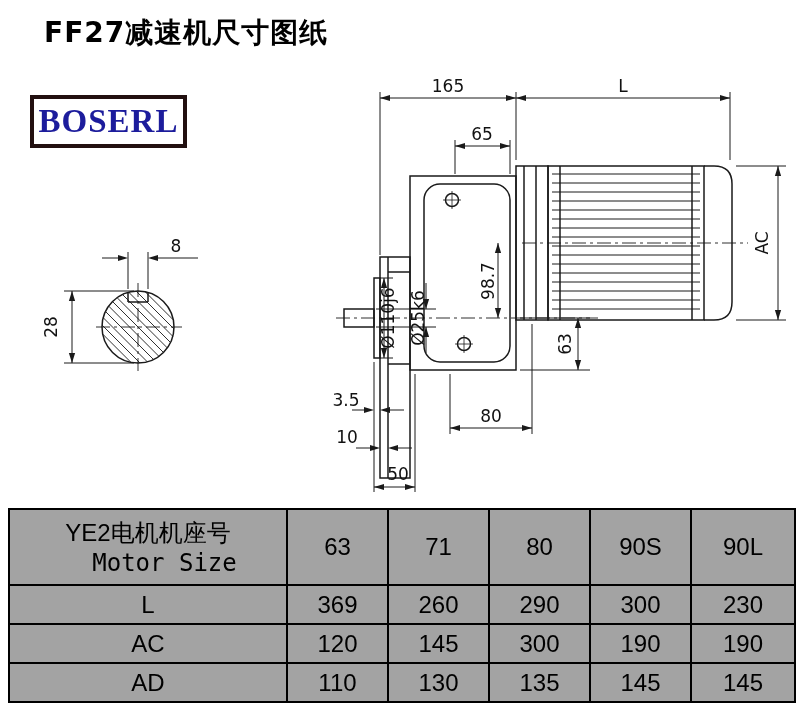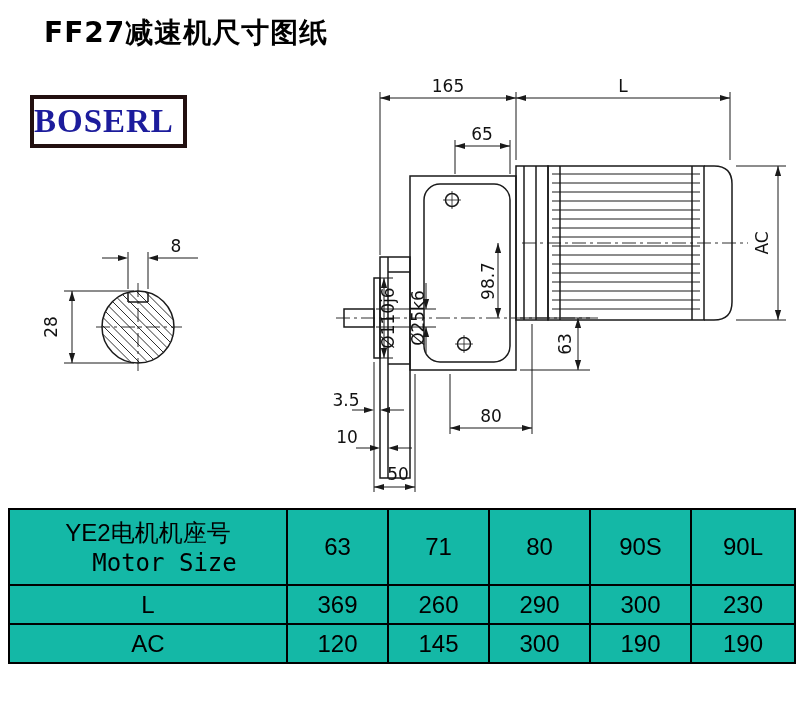--- a/index.html
+++ b/index.html
@@ -4,29 +4,29 @@
 <style>
   * { margin:0; padding:0; box-sizing:border-box; }
   html,body { background:#ffffff; }
   body { width:800px; height:708px; position:relative; overflow:hidden;
          font-family:"Liberation Sans", sans-serif; color:#000; }
   .stage { position:absolute; left:0; top:0; width:800px; height:708px; background:#fff; }
   .page-title { position:absolute; left:44px; top:14px; font-size:28px; font-weight:bold;
                 letter-spacing:1px; font-family:"DejaVu Sans", sans-serif; }
   .logo-box { position:absolute; left:30px; top:95px; width:157px; height:53px;
               border:4px solid #221010; background:#fff;
-              display:flex; align-items:center; }
+              display:flex; align-items:center; justify-content:center; }
   .logo-box span { font-family:"Liberation Serif", serif; font-weight:bold;
                    font-size:33px; color:#1c1c9c; letter-spacing:1px; }
   svg.drawing { position:absolute; left:0; top:0; }
   svg.drawing text { font-family:"DejaVu Sans", sans-serif; font-size:17px;
                      fill:#111; text-anchor:middle; }
   table.dims { position:absolute; left:8px; top:508px; width:786px;
                border-collapse:collapse; table-layout:fixed; text-align:center;
-               font-size:24px; background:#14b8a6; }
+               font-size:24px; background:#a3a3a3; }
   table.dims td { border:2px solid #000; height:39px; padding:0; vertical-align:middle; }
   table.dims tr.hdr td { height:76px; }
   .mono { font-family:"DejaVu Sans Mono", monospace;margin-left:33px; }
 </style>
 </head>
 <body>
 
 <div class="stage">
 
   <div class="page-title">FF27减速机尺寸图纸</div>
@@ -257,15 +257,23 @@
         <td>230</td>
       </tr>
       <tr>
         <td>AC</td>
         <td>120</td>
         <td>145</td>
         <td>300</td>
         <td>190</td>
         <td>190</td>
       </tr>
+      <tr>
+        <td>AD</td>
+        <td>110</td>
+        <td>130</td>
+        <td>135</td>
+        <td>145</td>
+        <td>145</td>
+      </tr>
     </tbody>
   </table>
 </div>
 
 </body></html>

